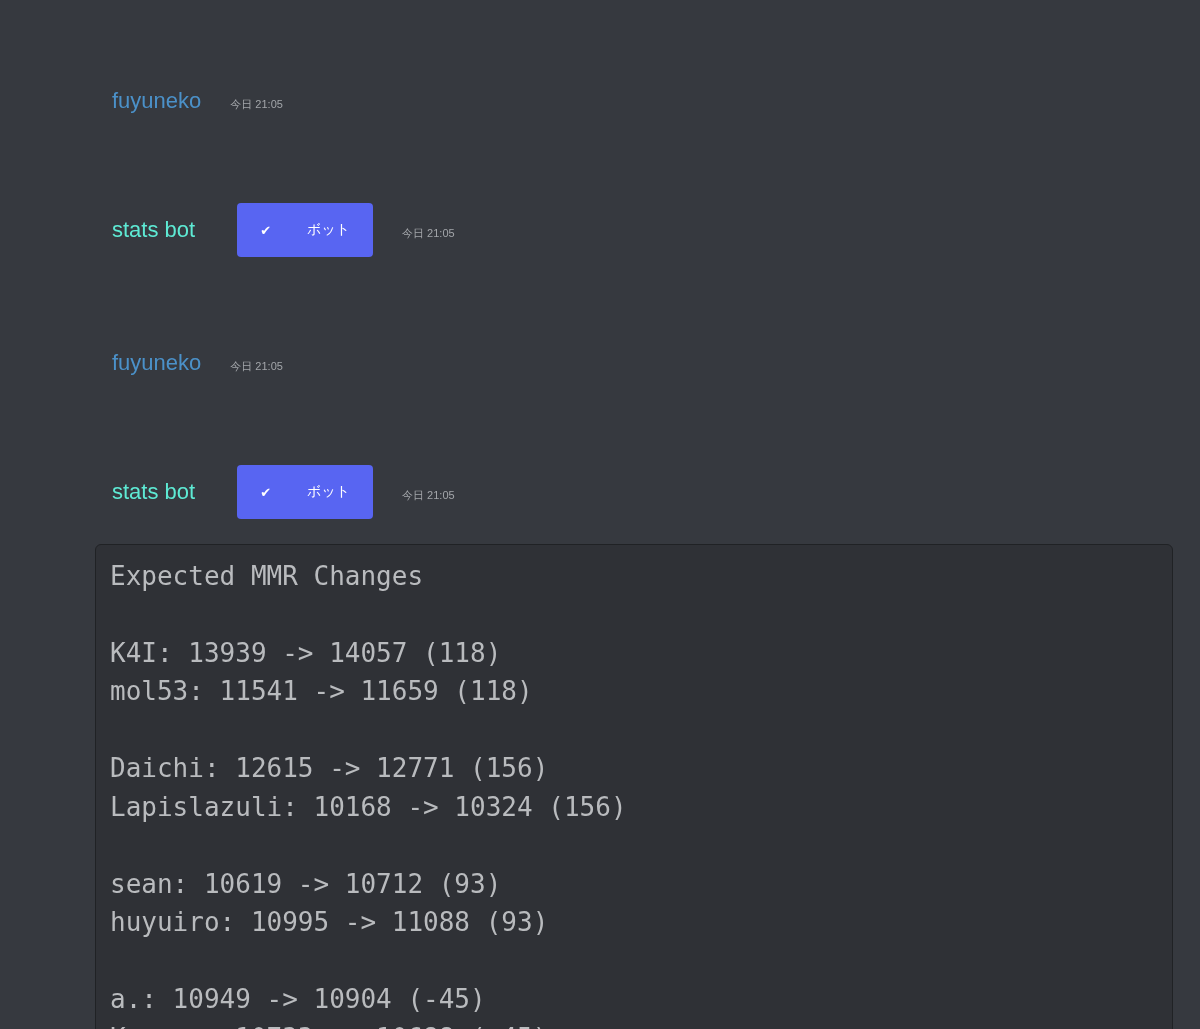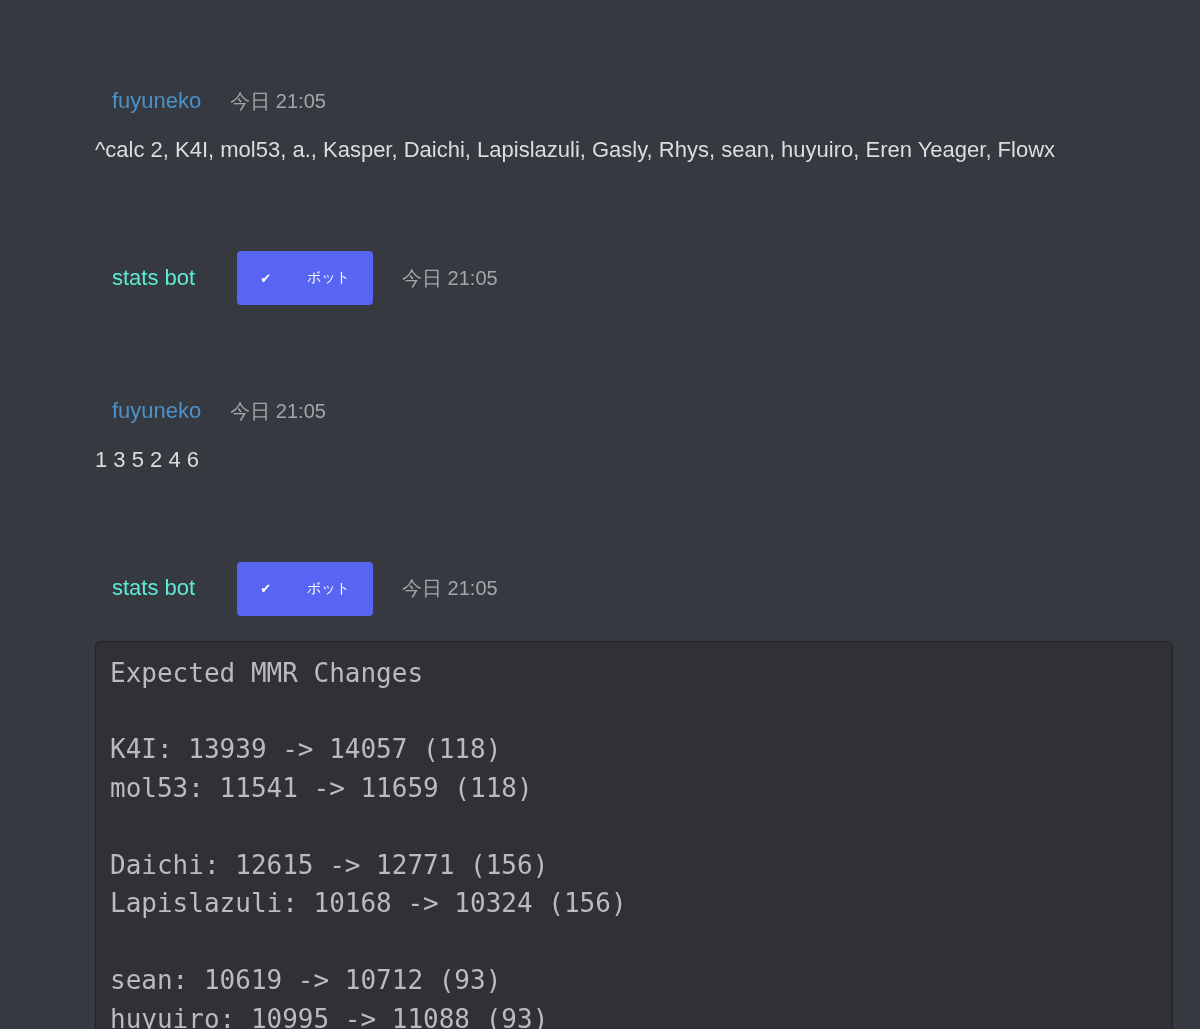--- a/index.html
+++ b/index.html
@@ -51,21 +51,21 @@
       border-radius: 4px;
       gap: 2px;
       position: relative;
       top: -2px;
     }
     .bot-tag-check {
       font-size: 13px;
     }
     .timestamp {
       color: #a3a6aa;
-      font-size: 20px;
+      font-size: 11px;
       font-weight: 400;
       margin-left: 4px;
     }
     .message-content {
       font-size: 22px;
       line-height: 1.375;
       color: #dcddde;
       margin-top: 2px;
     }
     .message-content.bold {
@@ -97,40 +97,38 @@
 </head>
 <body>
 
 <div class="chat-container">
 
   <div class="message">
     <div class="message-header">
       <span class="username user">fuyuneko</span>
       <span class="timestamp">今日 21:05</span>
     </div>
-    <div class="message-content">^calc 2, K4I, mol53, a., Kasper, Daichi, Lapislazuli, Gasly, Rhys, sean, huyuiro, Eren Yeager, Flowx</div>
   </div>
 
   <div class="message">
     <div class="message-header">
       <span class="username bot">stats bot</span>
       <span class="bot-tag">
         <span class="bot-tag-check">✔</span>
         <span>ボット</span>
       </span>
       <span class="timestamp">今日 21:05</span>
     </div>
   </div>
 
   <div class="message">
     <div class="message-header">
       <span class="username user">fuyuneko</span>
       <span class="timestamp">今日 21:05</span>
     </div>
-    <div class="message-content">1 3 5 2 4 6</div>
   </div>
 
   <div class="message msg4">
     <div class="message-header">
       <span class="username bot">stats bot</span>
       <span class="bot-tag">
         <span class="bot-tag-check">✔</span>
         <span>ボット</span>
       </span>
       <span class="timestamp">今日 21:05</span>

